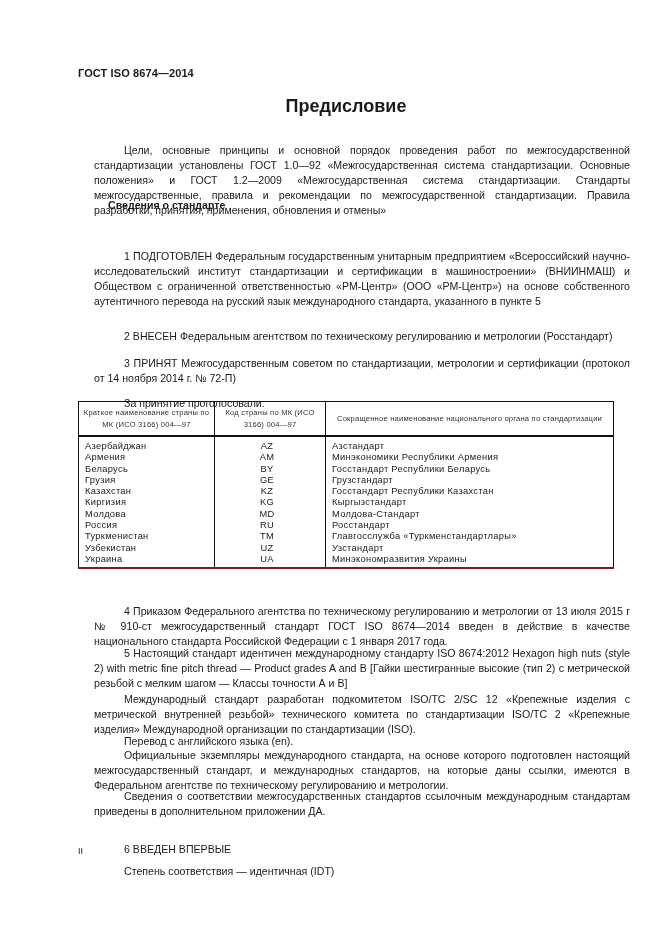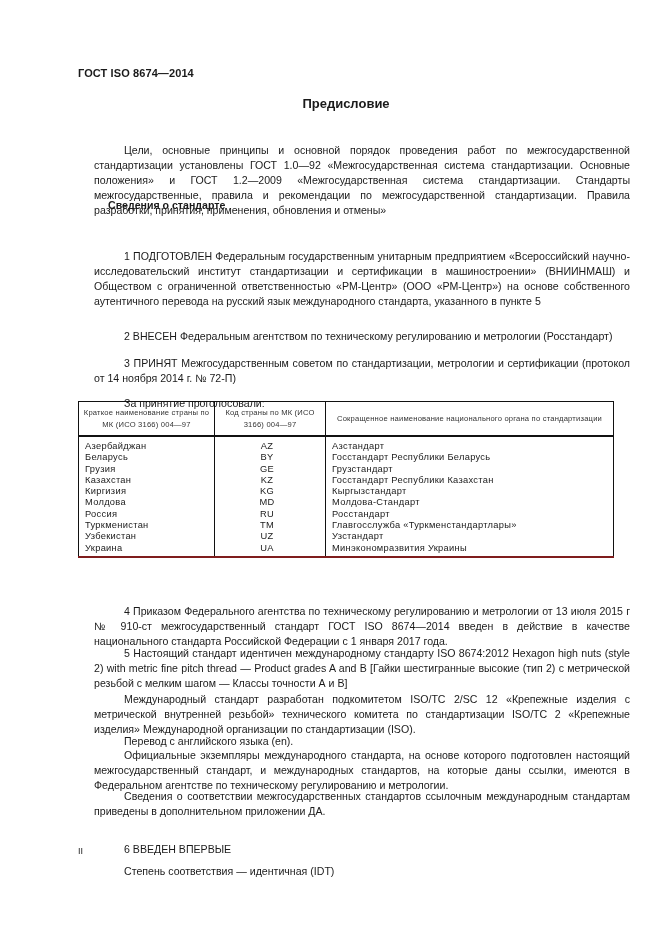--- a/index.html
+++ b/index.html
@@ -7,21 +7,21 @@
       width: 661px; height: 936px; position: relative; overflow: hidden;
       font-family: "Liberation Sans", sans-serif; color: #1a1a1a;
     }
     .page { position: absolute; left: 78px; top: 0; width: 536px; }
     .doc-id {
       position: absolute; top: 67px; left: 0;
       font-weight: bold; font-size: 11px; letter-spacing: 0.1px;
     }
     .title {
       position: absolute; top: 96px; left: 0; width: 536px; text-align: center;
-      font-weight: bold; font-size: 13px;
+      font-weight: bold; font-size: 18px;
     }
     .p {
       position: absolute; left: 0; width: 536px;
       font-size: 10.6px; line-height: 15px; text-align: justify;
       text-indent: 30px; margin: 16px;
     }
     .subhead {
       position: absolute; left: 30px; font-weight: bold; font-size: 10.6px;
     }
     table.vote {
@@ -71,20 +71,25 @@
         <th class="c3">Сокращенное наименование национального органа по стандартизации</th>
       </tr>
     </thead>
     <tbody>
       <tr>
         <td class="c1">Азербайджан</td>
         <td class="c2 code">AZ</td>
         <td class="c3">Азстандарт</td>
       </tr>
       <tr>
+        <td class="c1">Армения</td>
+        <td class="c2 code">AM</td>
+        <td class="c3">Минэкономики Республики Армения</td>
+      </tr>
+      <tr>
         <td class="c1">Беларусь</td>
         <td class="c2 code">BY</td>
         <td class="c3">Госстандарт Республики Беларусь</td>
       </tr>
       <tr>
         <td class="c1">Грузия</td>
         <td class="c2 code">GE</td>
         <td class="c3">Грузстандарт</td>
       </tr>
       <tr>

